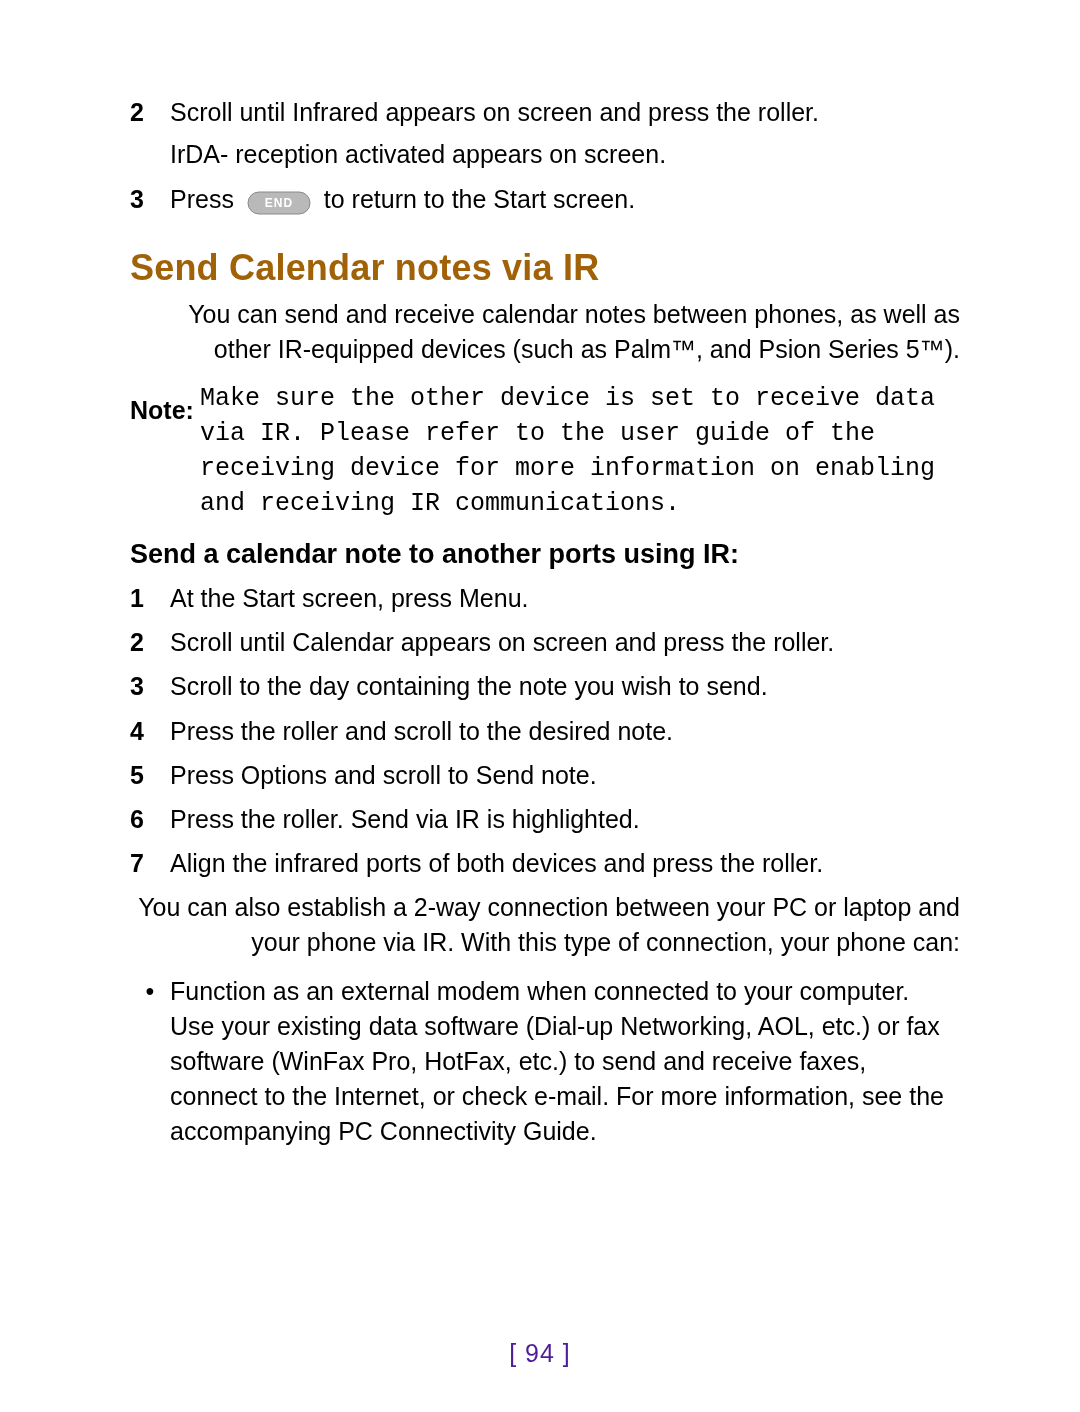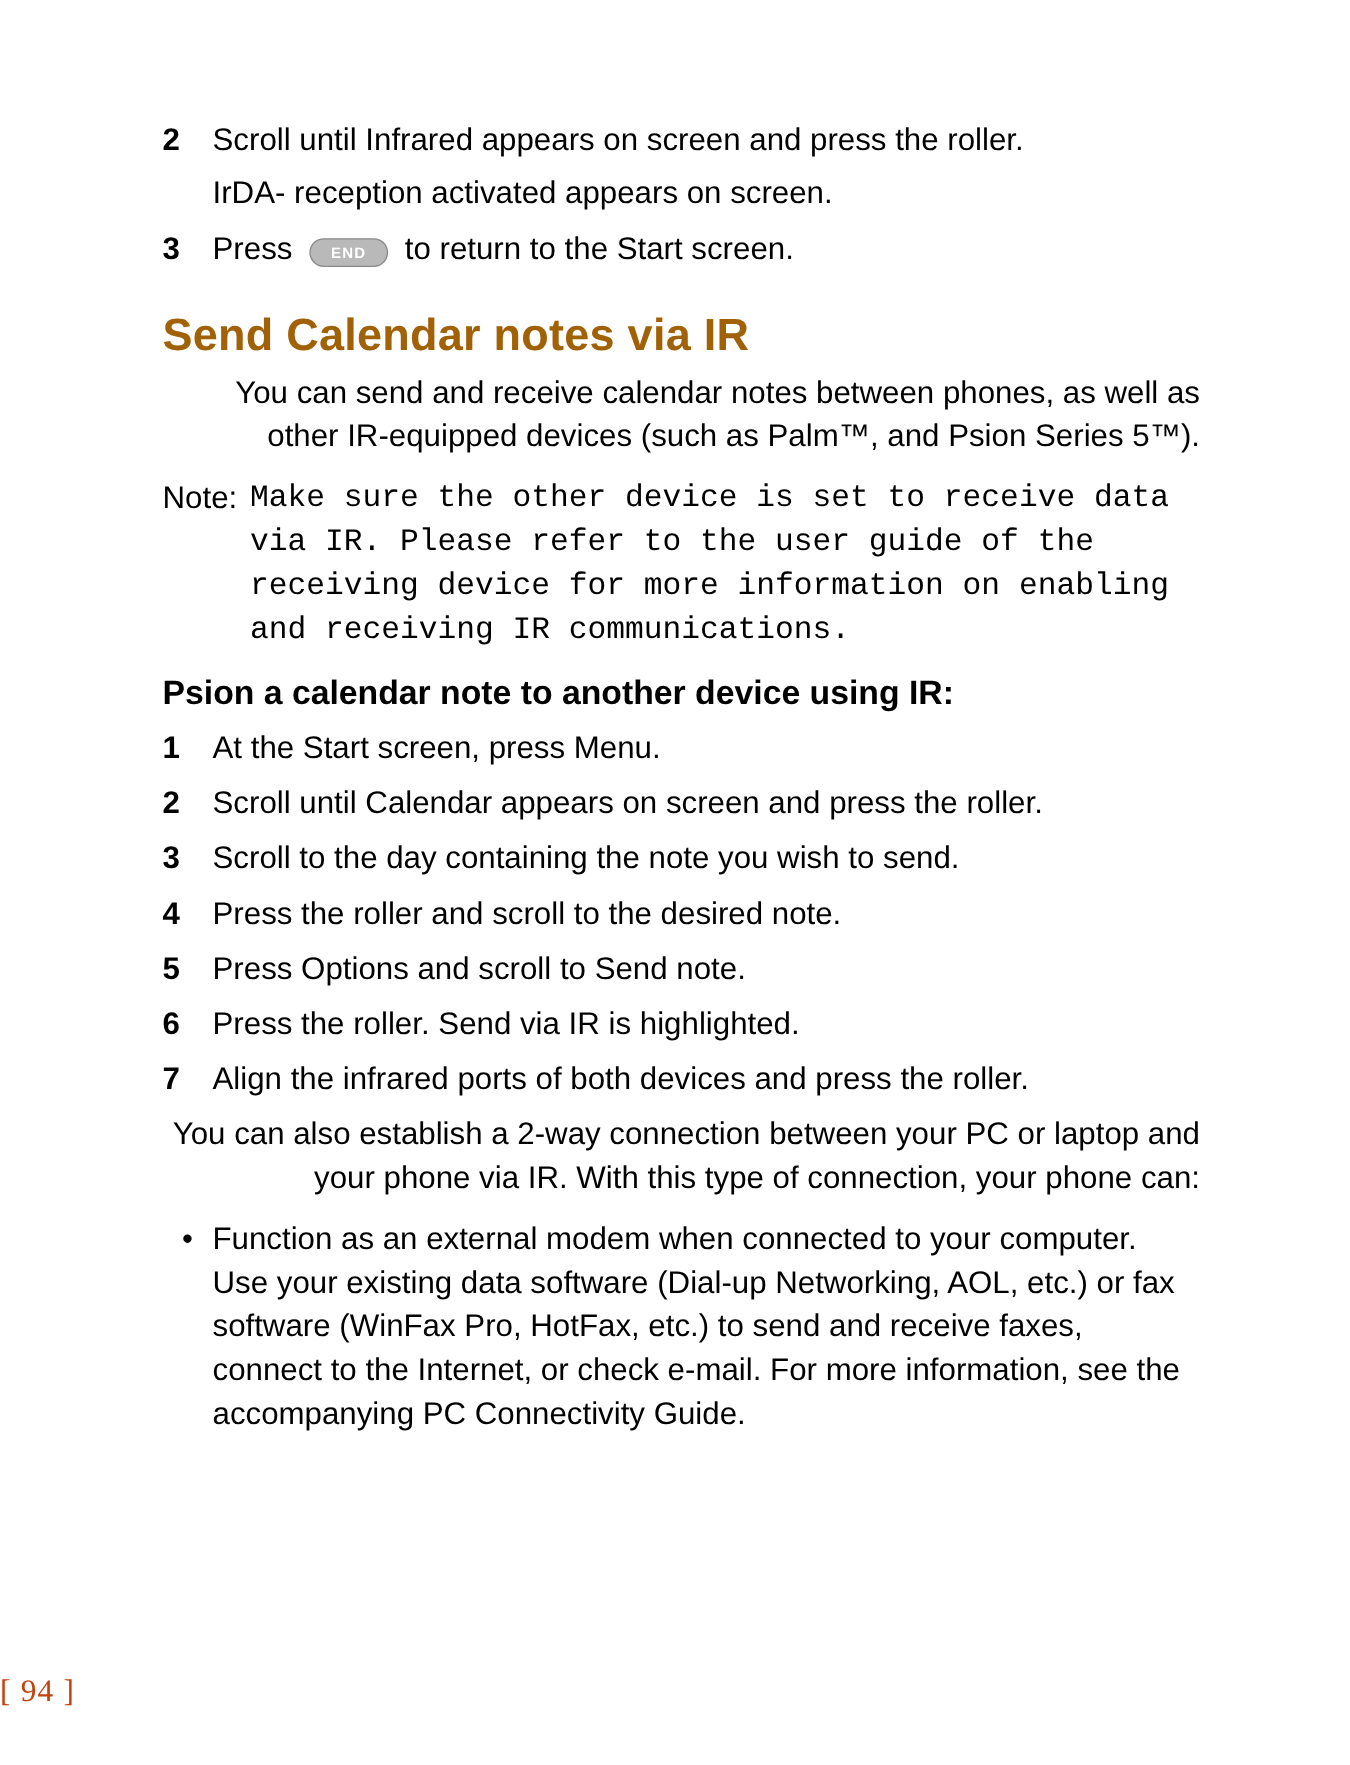--- a/index.html
+++ b/index.html
@@ -61,23 +61,24 @@
     margin: 4px 0 14px 0;
     text-align: right;
   }
   .note-row {
     display: flex;
     align-items: flex-start;
     margin: 6px 0 14px 0;
   }
   .note-label {
     flex: 0 0 70px;
-    font-weight: 400;
-    font-size: 25px;
-    line-height: 1.4;
+    font-weight: 700;
+    font-size: 25px;
+    line-height: 1.4;
+    margin-top: 12px;
   }
   .note-body {
     flex: 1 1 auto;
     font-size: 25px;
     line-height: 1.4;
     font-family: Liberation Mono, monospace;
   }
   h3.subsection {
     font-size: 27px;
     font-weight: 700;
@@ -98,25 +99,24 @@
   .bullet-body {
     flex: 1 1 auto;
     font-size: 25px;
     line-height: 1.4;
   }
   .page-number {
     position: absolute;
     left: 0;
     right: 0;
     bottom: 44px;
-    text-align: left;
-    color: #c2410c;
+    text-align: center;
+    color: #4c1d95;
     font-size: 25px;
     letter-spacing: 1px;
-    font-family: Liberation Serif, serif;
   }
 </style>
 </head>
 <body>
 
 <div class="page">
 
   <div class="ol-row">
     <div class="ol-num">2</div>
     <div class="ol-body">
@@ -142,21 +142,21 @@
   </div>
 
   <h2 class="section">Send Calendar notes via IR</h2>
   <div class="para">You can send and receive calendar notes between phones, as well as other IR-equipped devices (such as Palm™, and Psion Series 5™).</div>
 
   <div class="note-row">
     <div class="note-label">Note:</div>
     <div class="note-body">Make sure the other device is set to receive data via IR. Please refer to the user guide of the receiving device for more information on enabling and receiving IR communications.</div>
   </div>
 
-  <h3 class="subsection">Psion a calendar note to another device using IR:</h3>
+  <h3 class="subsection">Send a calendar note to another ports using IR:</h3>
 
   <div class="ol-row">
     <div class="ol-num">1</div>
     <div class="ol-body">
       <span>At the Start screen, press </span><b>Menu</b><span>.</span>
     </div>
   </div>
   <div class="ol-row">
     <div class="ol-num">2</div>
     <div class="ol-body">

